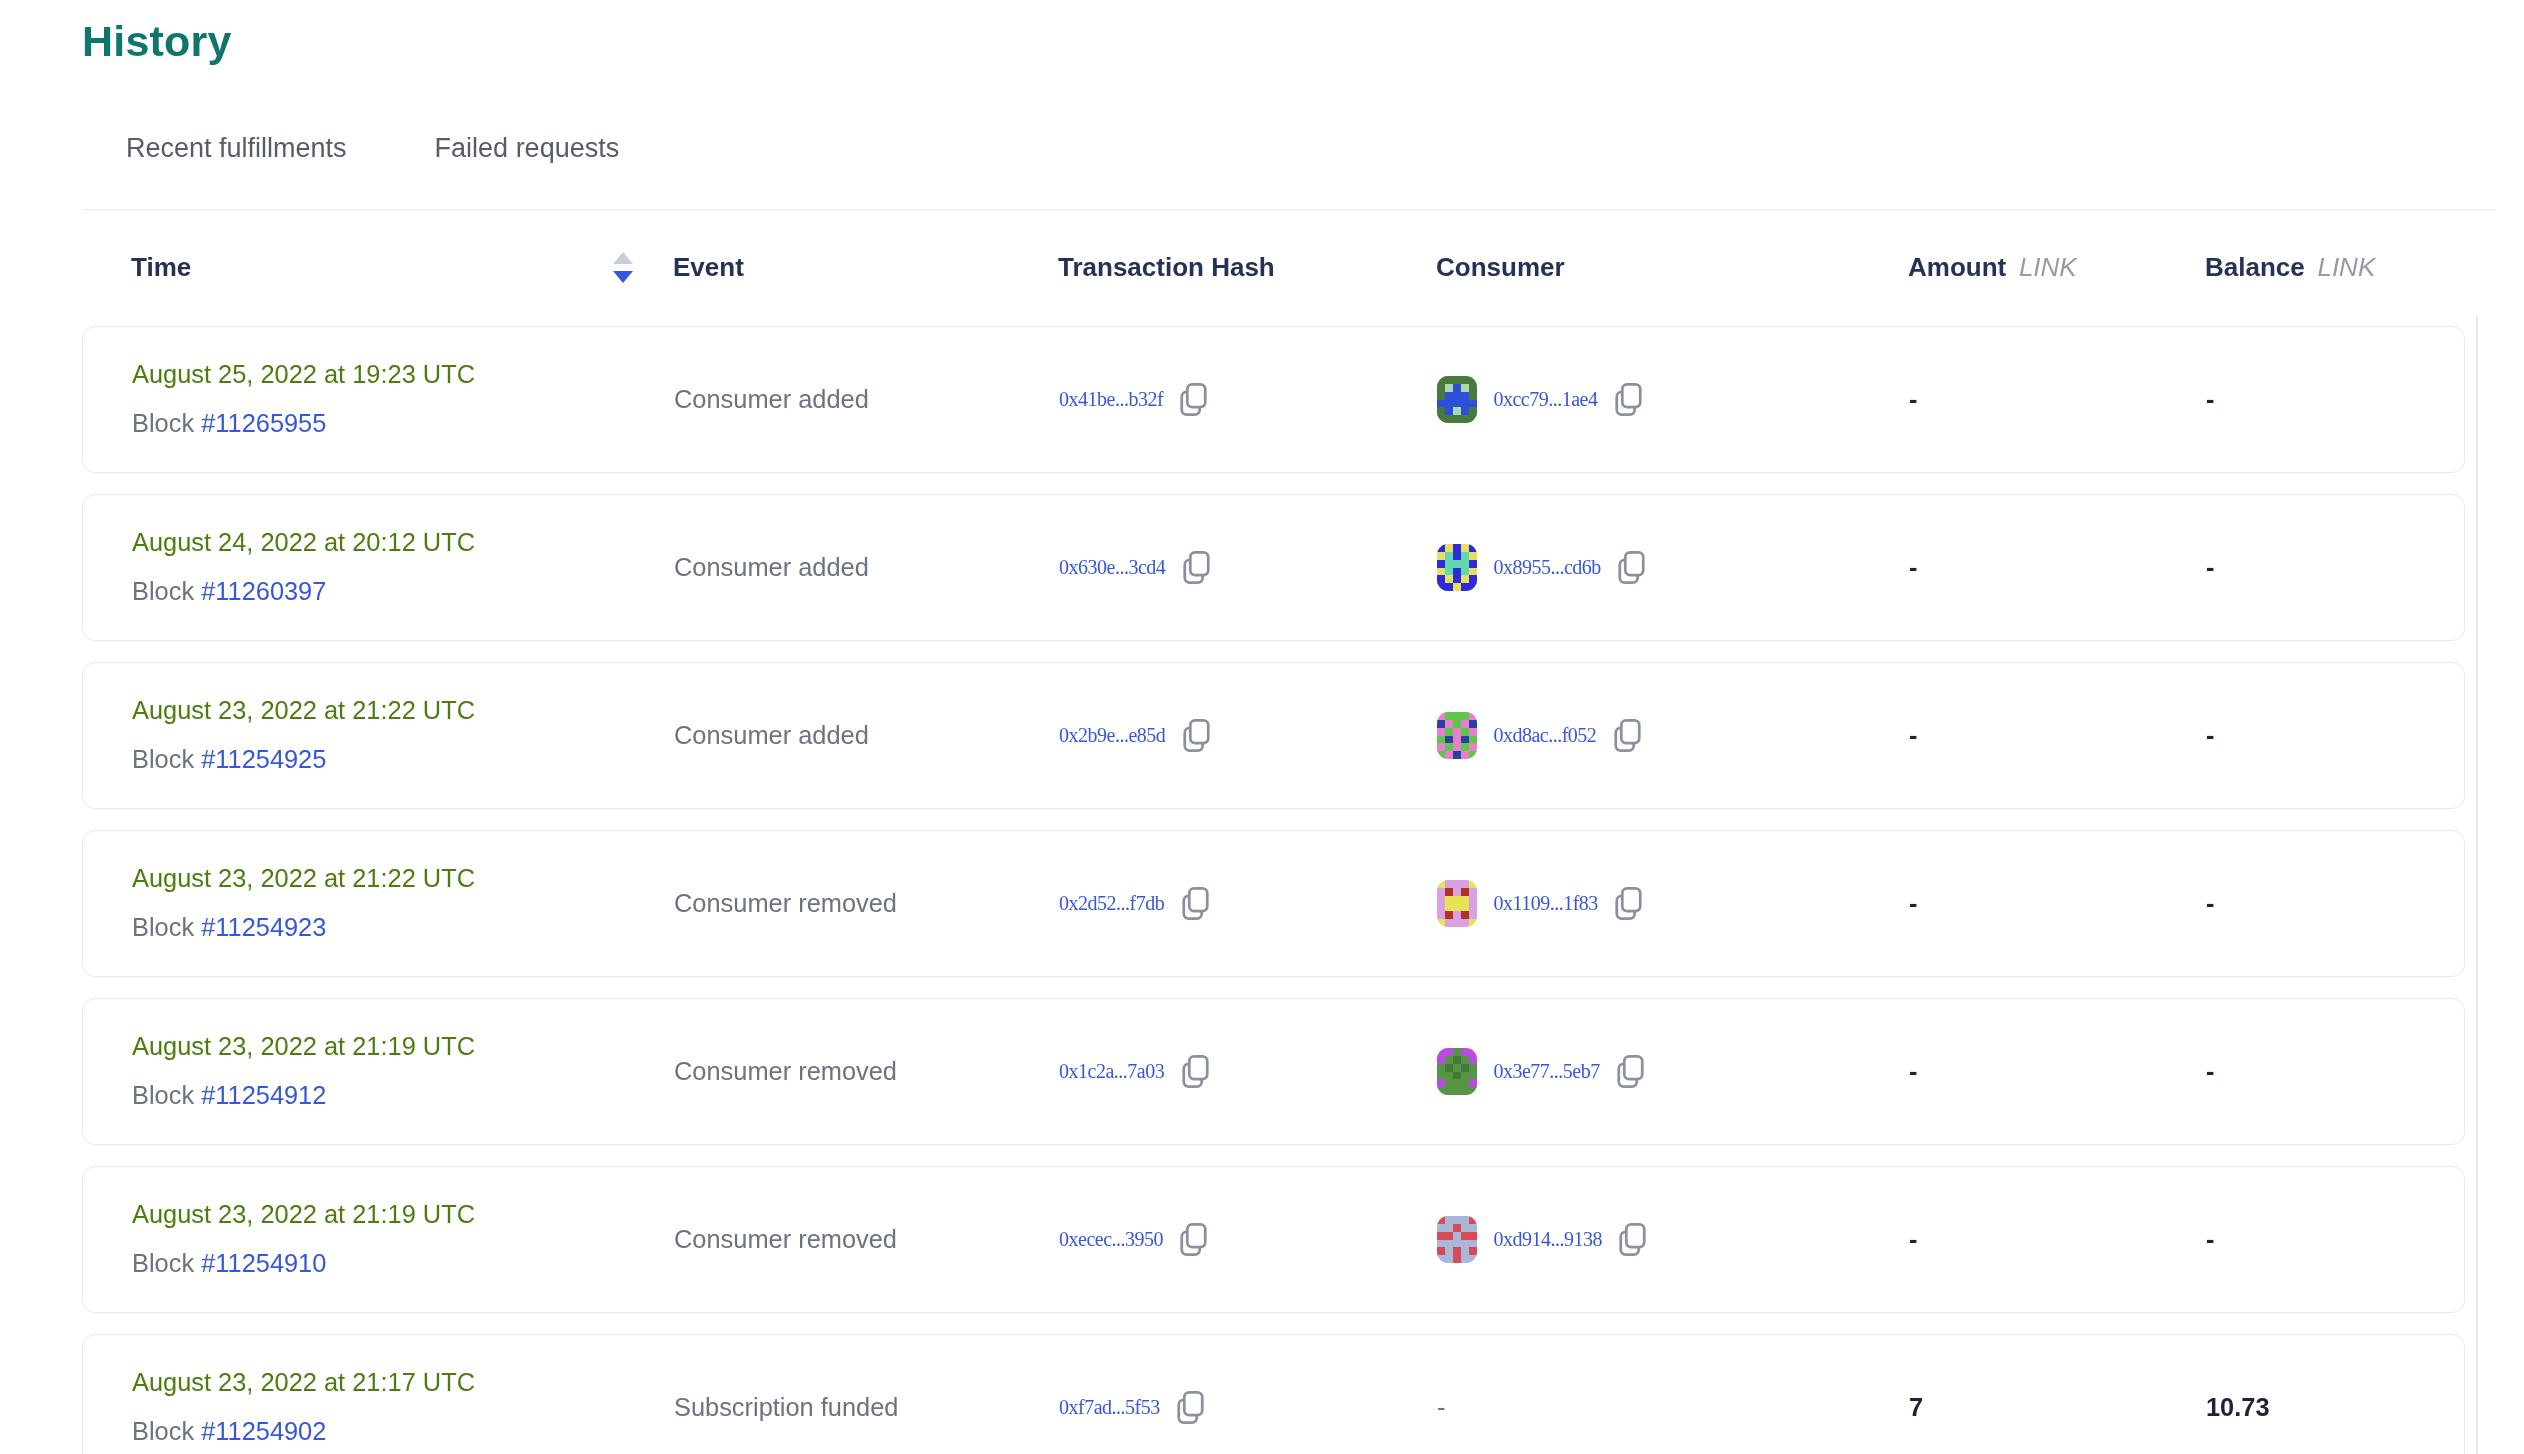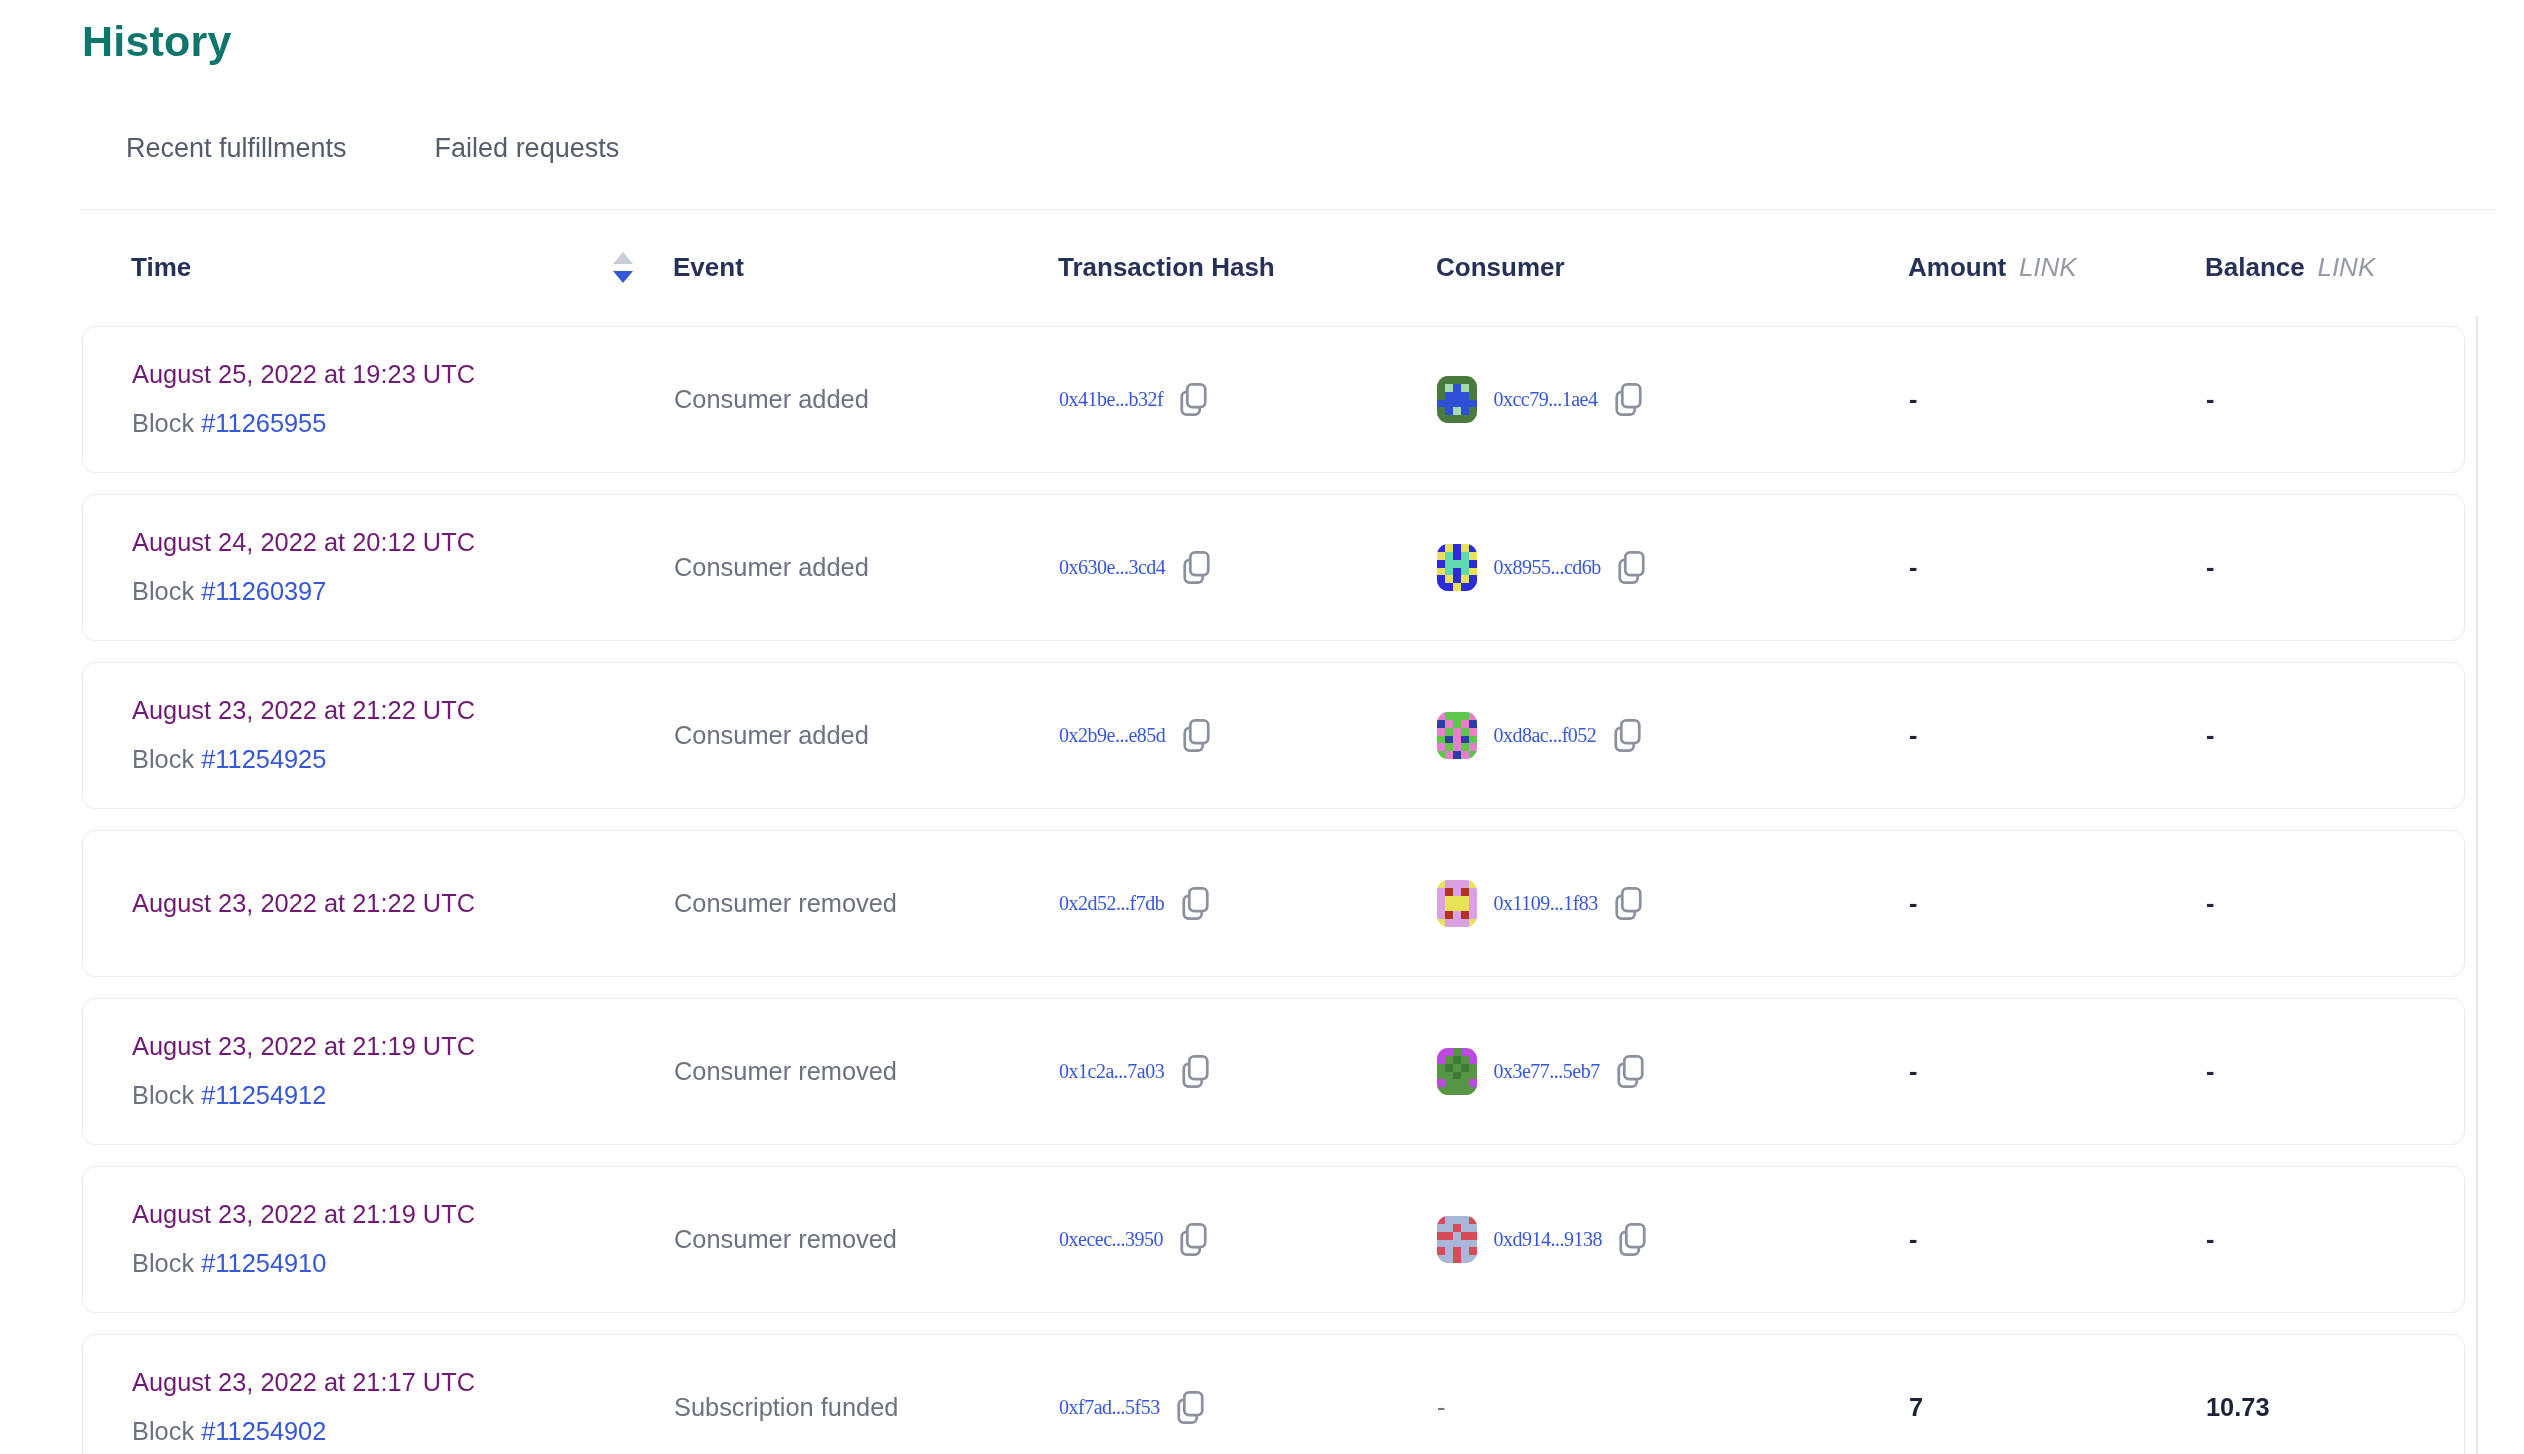--- a/index.html
+++ b/index.html
@@ -84,21 +84,21 @@
     width: 2383px;
     height: 147px;
     border: 1.8px solid #e9eaec;
     border-radius: 12.7px;
     background: #ffffff;
     margin-bottom: 21px;
   }
 
   .cell { font-size: 25.4px; color: #6b7280; display: flex; align-items: center; }
   .cell-time { display: block; }
-  .cell-time .date { line-height: 49px; color: #701a75; }
+  .cell-time .date { line-height: 49px; color: #4d7c0f; }
   .cell-time .block-line { line-height: 49px; color: #6b7280; }
   a.link { color: #3657d8; text-decoration: none; cursor: pointer; }
   .mono { font-family: Liberation Serif, serif; font-size: 20px; letter-spacing: -0.5px; }
 
   .copy-btn { margin-left: 16.4px; display: inline-flex; align-items: center; cursor: pointer; background: none; border: none; padding: 0; }
 
   .avatar {
     width: 40px; height: 47px;
     border-radius: 11px;
     overflow: hidden;
@@ -366,20 +366,24 @@
       <span class="value">-</span>
     </div>
     <div class="cell cell-balance">
       <span class="value">-</span>
     </div>
   </div>
 
   <div class="row-card grid-cols">
     <div class="cell cell-time">
       <div class="date">August 23, 2022 at 21:22 UTC</div>
+      <div class="block-line">
+        <span>Block</span>
+        <a class="link">#11254923</a>
+      </div>
     </div>
     <div class="cell cell-event">
       <span>Consumer removed</span>
     </div>
     <div class="cell cell-hash">
       <a class="link mono">0x2d52...f7db</a>
       <button class="copy-btn">
         <svg width="29" height="35" viewBox="0 0 21 25" fill="none">
           <rect x="2" y="7" width="13" height="16.5" rx="3.5" stroke="#8b919e" stroke-width="2" fill="#ffffff"></rect>
           <rect x="6" y="1.5" width="13" height="16.5" rx="3.5" stroke="#8b919e" stroke-width="2" fill="#ffffff"></rect>

